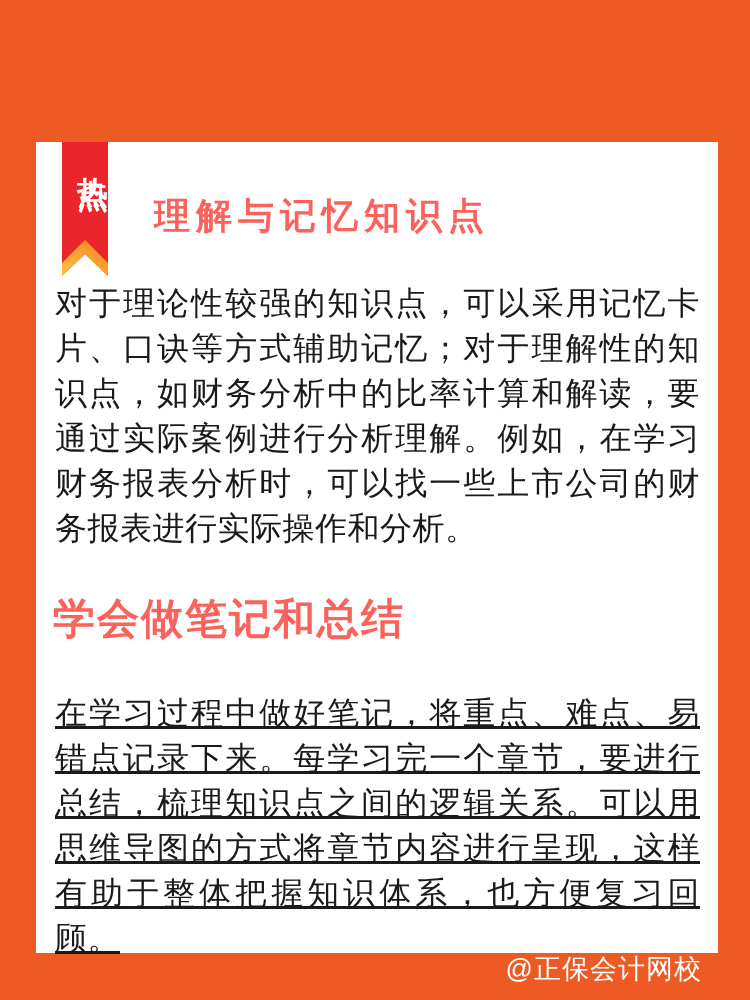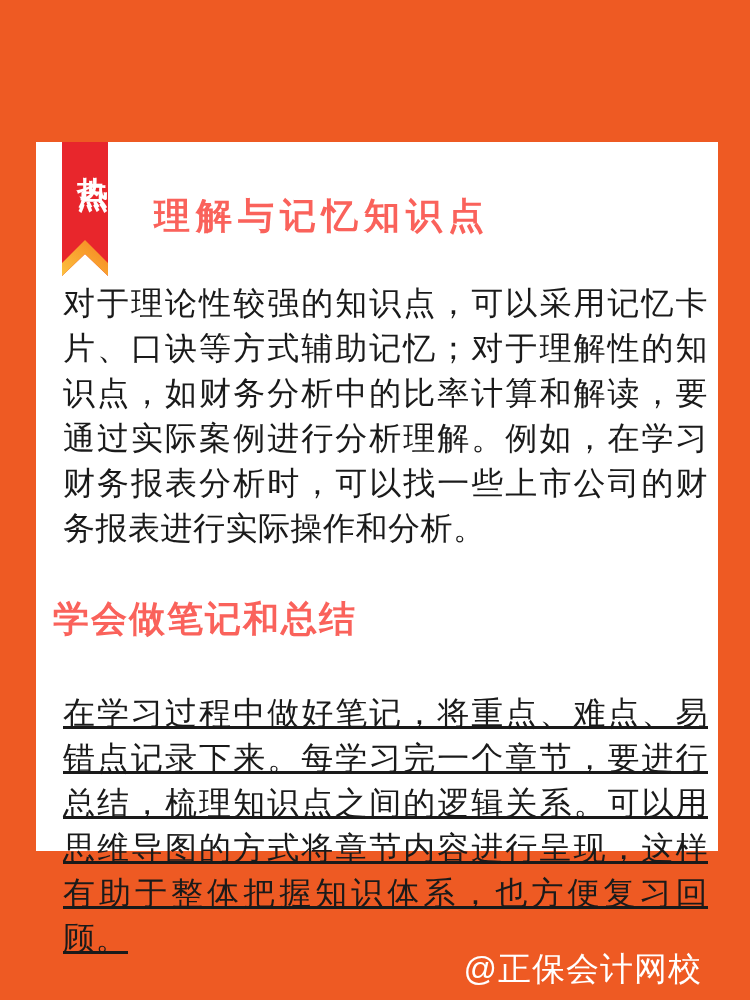--- a/index.html
+++ b/index.html
@@ -12,21 +12,21 @@
     position: relative;
     background: #EE5A23;
     font-family: "Liberation Sans", "DejaVu Sans", sans-serif;
     overflow: hidden;
   }
   .card {
     position: absolute;
     left: 36px;
     top: 142px;
     width: 682px;
-    height: 709px;
+    height: 811px;
     background: #FFFFFF;
   }
   .ribbon {
     position: absolute;
     left: 26px;
     top: 0;
     width: 46px;
     height: 134px;
   }
   .ribbon svg {
@@ -63,40 +63,39 @@
   }
   .para {
     position: absolute;
     left: 19px;
     width: 645px;
     font-size: 32px;
     line-height: 45px;
     color: #1A1A1A;
     text-align: justify;
     letter-spacing: 0.5px;
-    margin-left: 8px;
   }
   .para-1 { top: 139px; }
   .para-2 { top: 549px; text-decoration: underline; }
   .heading-2 {
     position: absolute;
     left: 17px;
     top: 454px;
-    font-size: 36px;
+    font-size: 42px;
     line-height: 46px;
     font-weight: 700;
     color: #FA625B;
     letter-spacing: 2px;
     white-space: nowrap;
   }
   .watermark {
     position: absolute;
     right: 48px;
     top: 954px;
-    font-size: 33px;
+    font-size: 27px;
     line-height: 30px;
     color: #FFFFFF;
     letter-spacing: 1px;
     white-space: nowrap;
   }
 </style>
 </head>
 <body>
 
 <div class="card">

